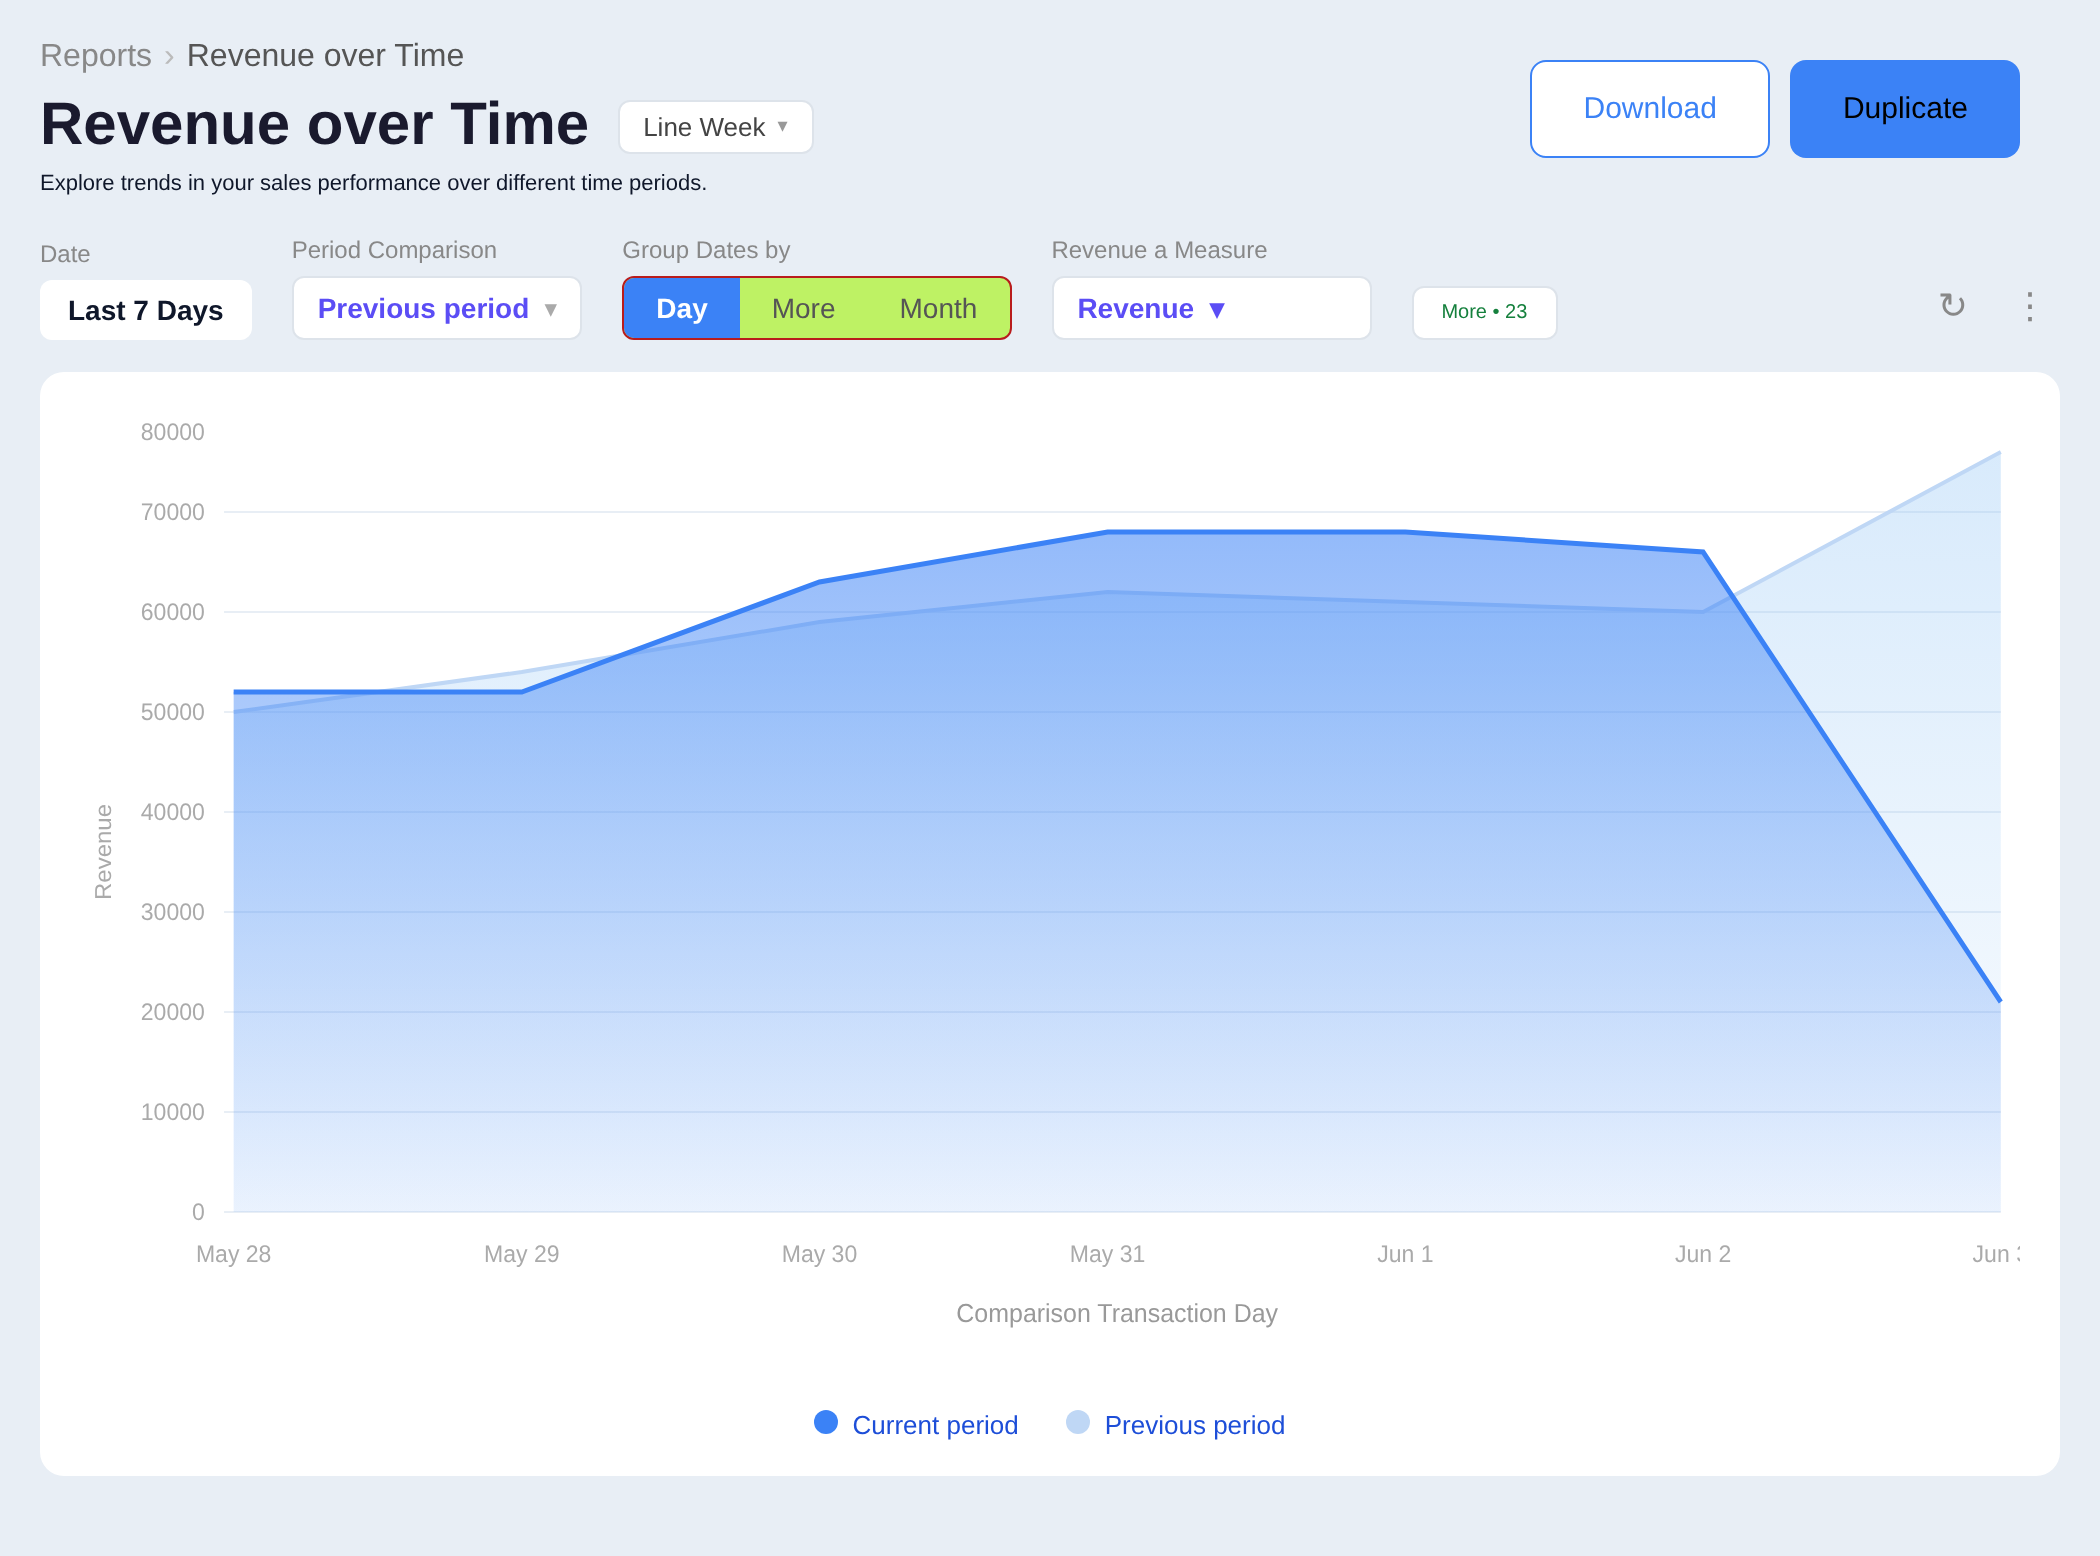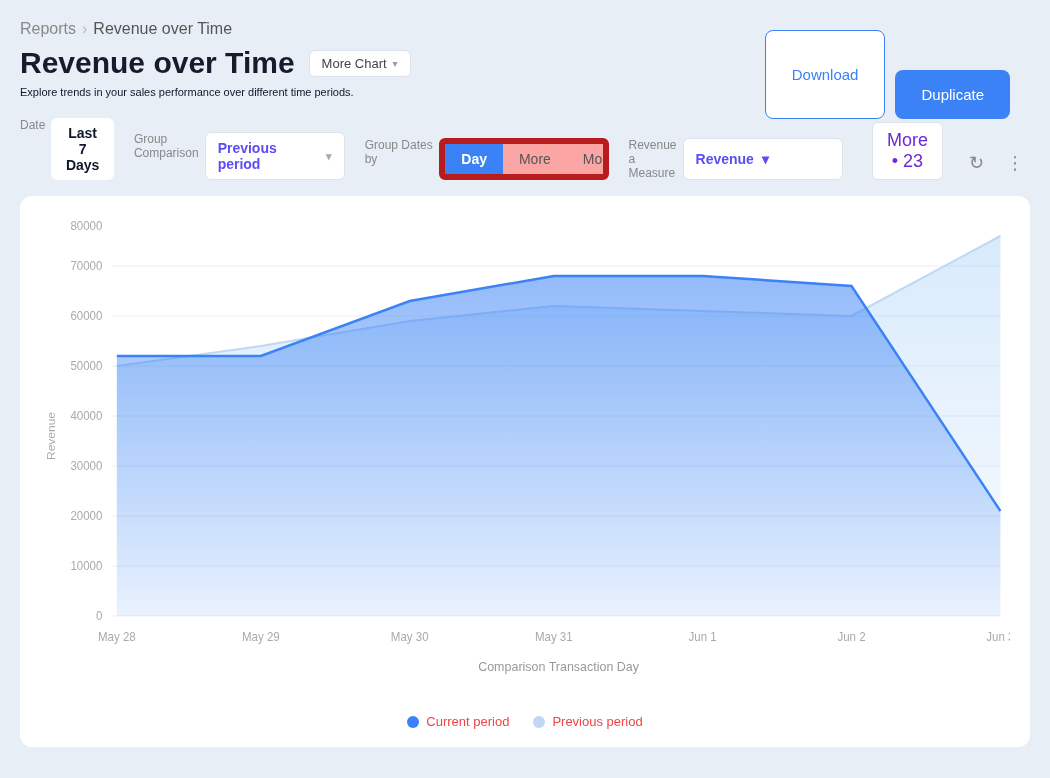--- a/index.html
+++ b/index.html
@@ -65,34 +65,33 @@
       color: #3b82f6;
       cursor: pointer;
       font-weight: 500;
     }
     .btn-duplicate {
       background: #3b82f6;
       border: none;
       border-radius: 8px;
       padding: 16px 26px;
       font-size: 15px;
-      color: #ffffff;
+      color: #000000;
       cursor: pointer;
       font-weight: 500;
-      margin-top: 40px;
     }
     .filters-row {
       display: flex;
       align-items: flex-end;
       gap: 20px;
       margin-bottom: 16px;
     }
     .filter-group {
       display: flex;
-      flex-direction: row;
+      flex-direction: column;
       gap: 6px;
     }
     .filter-label {
       font-size: 12px;
       color: #888;
       font-weight: 500;
     }
     .filter-value-btn {
       background: white;
       border: none;
@@ -113,22 +112,22 @@
       font-weight: 600;
       cursor: pointer;
       display: flex;
       align-items: center;
       gap: 8px;
       min-width: 140px;
     }
     .filter-dropdown .dd-arrow { color: #aaa; font-size: 11px; margin-left: auto; }
     .group-dates-btns {
       display: flex;
-      background: #fca5a5;
-      border: 6px solid #b91c1c;
+      background: #bef264;
+      border: 1px solid #b91c1c;
       border-radius: 6px;
       overflow: hidden;
     }
     .group-btn {
       padding: 7px 16px;
       font-size: 14px;
       background: transparent;
       border: none;
       cursor: pointer;
       color: #555;
@@ -150,22 +149,22 @@
       display: flex;
       align-items: center;
       gap: 8px;
       min-width: 160px;
     }
     .more-btn {
       background: white;
       border: 1px solid #dde3ea;
       border-radius: 6px;
       padding: 7px 14px;
-      font-size: 18px;
-      color: #6d28d9;
+      font-size: 10px;
+      color: #15803d;
       cursor: pointer;
       font-weight: 500;
     }
     .filter-actions {
       display: flex;
       gap: 10px;
       align-items: center;
       margin-left: auto;
     }
     .icon-btn {
@@ -189,24 +188,23 @@
       height: 480px;
     }
     .chart-legend {
       display: flex;
       justify-content: center;
       gap: 24px;
       padding: 14px 0 18px 0;
     }
     .legend-item {
       display: flex;
-      align-items: center;
       gap: 7px;
       font-size: 13px;
-      color: #ef4444;
+      color: #1d4ed8;
     }
     .legend-dot {
       width: 12px;
       height: 12px;
       border-radius: 50%;
     }
     .legend-dot.current { background: #3b82f6; }
     .legend-dot.previous { background: #bfd7f5; }
     .header-area { position: relative; }
   </style>
@@ -216,41 +214,41 @@
 <div class="header-area">
   <div class="breadcrumb">
     <span>Reports</span>
     <span class="sep">›</span>
     <span class="current">Revenue over Time</span>
   </div>
 
   <div class="page-title-row">
     <h1 class="page-title">Revenue over Time</h1>
     <button class="chart-type-badge">
-      <span>More Chart</span>
+      <span>Line Week</span>
       <span class="arrow">▾</span>
     </button>
   </div>
 
   <p class="page-subtitle">Explore trends in your sales performance over different time periods.</p>
 
   <div class="top-actions">
     <button class="btn-download">Download</button>
     <button class="btn-duplicate">Duplicate</button>
   </div>
 </div>
 
 <div class="filters-row">
   <div class="filter-group">
     <span class="filter-label">Date</span>
     <button class="filter-value-btn">Last 7 Days</button>
   </div>
 
   <div class="filter-group">
-    <span class="filter-label">Group Comparison</span>
+    <span class="filter-label">Period Comparison</span>
     <div class="filter-dropdown">
       <span>Previous period</span>
       <span class="dd-arrow">▾</span>
     </div>
   </div>
 
   <div class="filter-group">
     <span class="filter-label">Group Dates by</span>
     <div class="group-dates-btns">
       <button class="group-btn active">Day</button>

